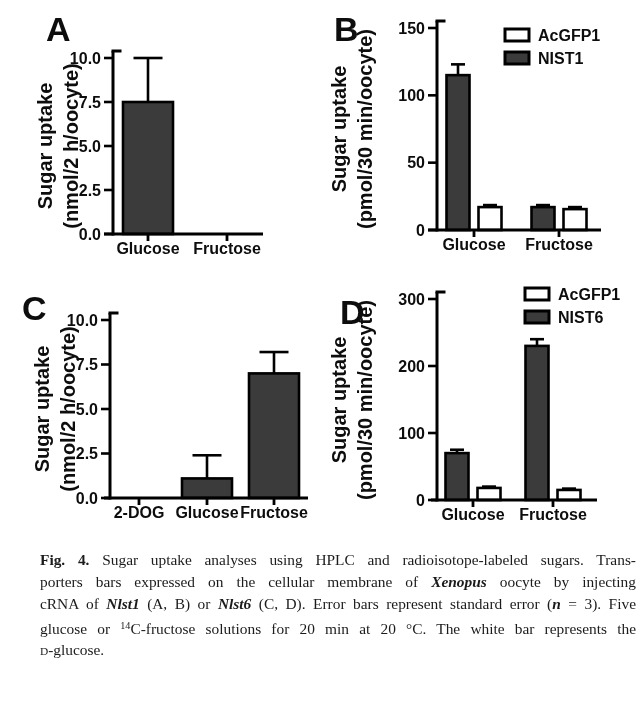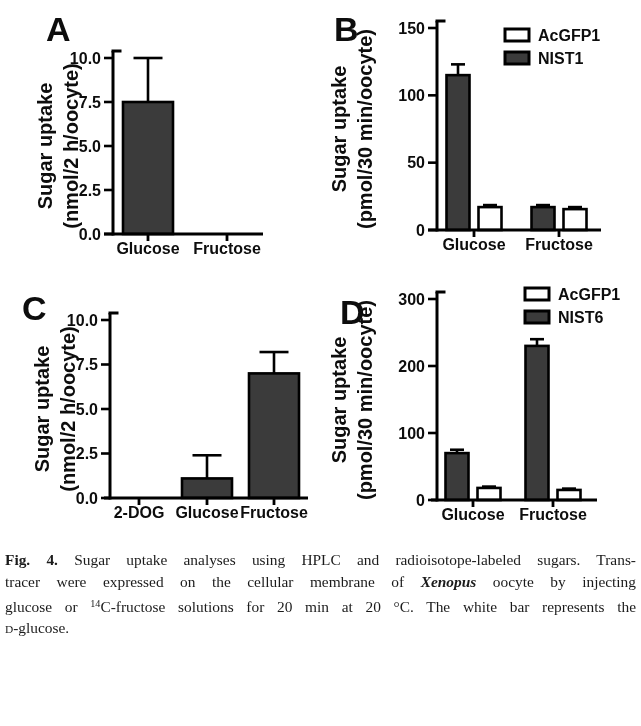--- a/index.html
+++ b/index.html
@@ -13,21 +13,21 @@
   .panel svg{position:absolute;left:0;top:0;}
   .panel-letter{position:absolute;font-size:34px;font-weight:700;line-height:1;color:#0d0d0d;
                 font-family:"Liberation Sans",sans-serif;}
   #panel-A .panel-letter{left:46px;top:12px;}
   #panel-B .panel-letter{left:24px;top:12px;}
   #panel-C .panel-letter{left:22px;top:19px;}
   #panel-D .panel-letter{left:30px;top:23px;}
   svg text{font-family:"Liberation Sans",sans-serif;fill:#0d0d0d;}
   .caption{position:absolute;left:5px;top:549px;width:631px;
            font-family:"Liberation Serif",serif;font-size:15.4px;line-height:21.9px;color:#1b1b1b;}
-  .cap-line{text-align:justify;text-align-last:justify;white-space:nowrap;}
+  .cap-line{text-align:justify;text-align-last:justify;white-space:nowrap;margin-left:35px;}
   .cap-line:last-child{text-align-last:left;}
   .cap-line .b{font-weight:700;}
   .cap-line .i{font-style:italic;font-weight:bold;}
   .cap-line .sup{font-size:66%;vertical-align:0.45em;letter-spacing:0;}
   .cap-line .sc{font-size:74%;}
 </style>
 </head>
 <body>
 
 <div class="page">
@@ -166,18 +166,19 @@
         <rect x="215" y="16" width="24" height="12" fill="#ffffff" stroke="#000000" stroke-width="3"></rect>
         <text x="248" y="27.5" font-size="16" font-weight="700">AcGFP1</text>
         <rect x="215" y="39" width="24" height="12" fill="#3b3b3b" stroke="#000000" stroke-width="3"></rect>
         <text x="248" y="50.5" font-size="16" font-weight="700">NIST6</text>
       </svg>
     <div class="panel-letter">D</div>
   </div>
 
   <div class="caption" id="caption">
       <div class="cap-line"><span class="b">Fig. 4.</span><span> Sugar uptake analyses using HPLC and radioisotope-labeled sugars. Trans-</span></div>
-      <div class="cap-line"><span>tracer were expressed on the cellular membrane of </span><span class="i">Xenopus</span><span> oocyte by injecting</span></div>
+      <div class="cap-line"><span>porters bars expressed on the cellular membrane of </span><span class="i">Xenopus</span><span> oocyte by injecting</span></div>
+      <div class="cap-line"><span>cRNA of </span><span class="i">Nlst1</span><span> (A, B) or </span><span class="i">Nlst6</span><span> (C, D). Error bars represent standard error (</span><span class="i">n</span><span> = 3). Five</span></div>
       <div class="cap-line"><span>glucose or </span><span class="sup">14</span><span>C-fructose solutions for 20 min at 20 °C. The white bar represents the</span></div>
       <div class="cap-line"><span class="sc">D</span><span>-glucose.</span></div>
     </div>
 
 </div>
 
 </body></html>

